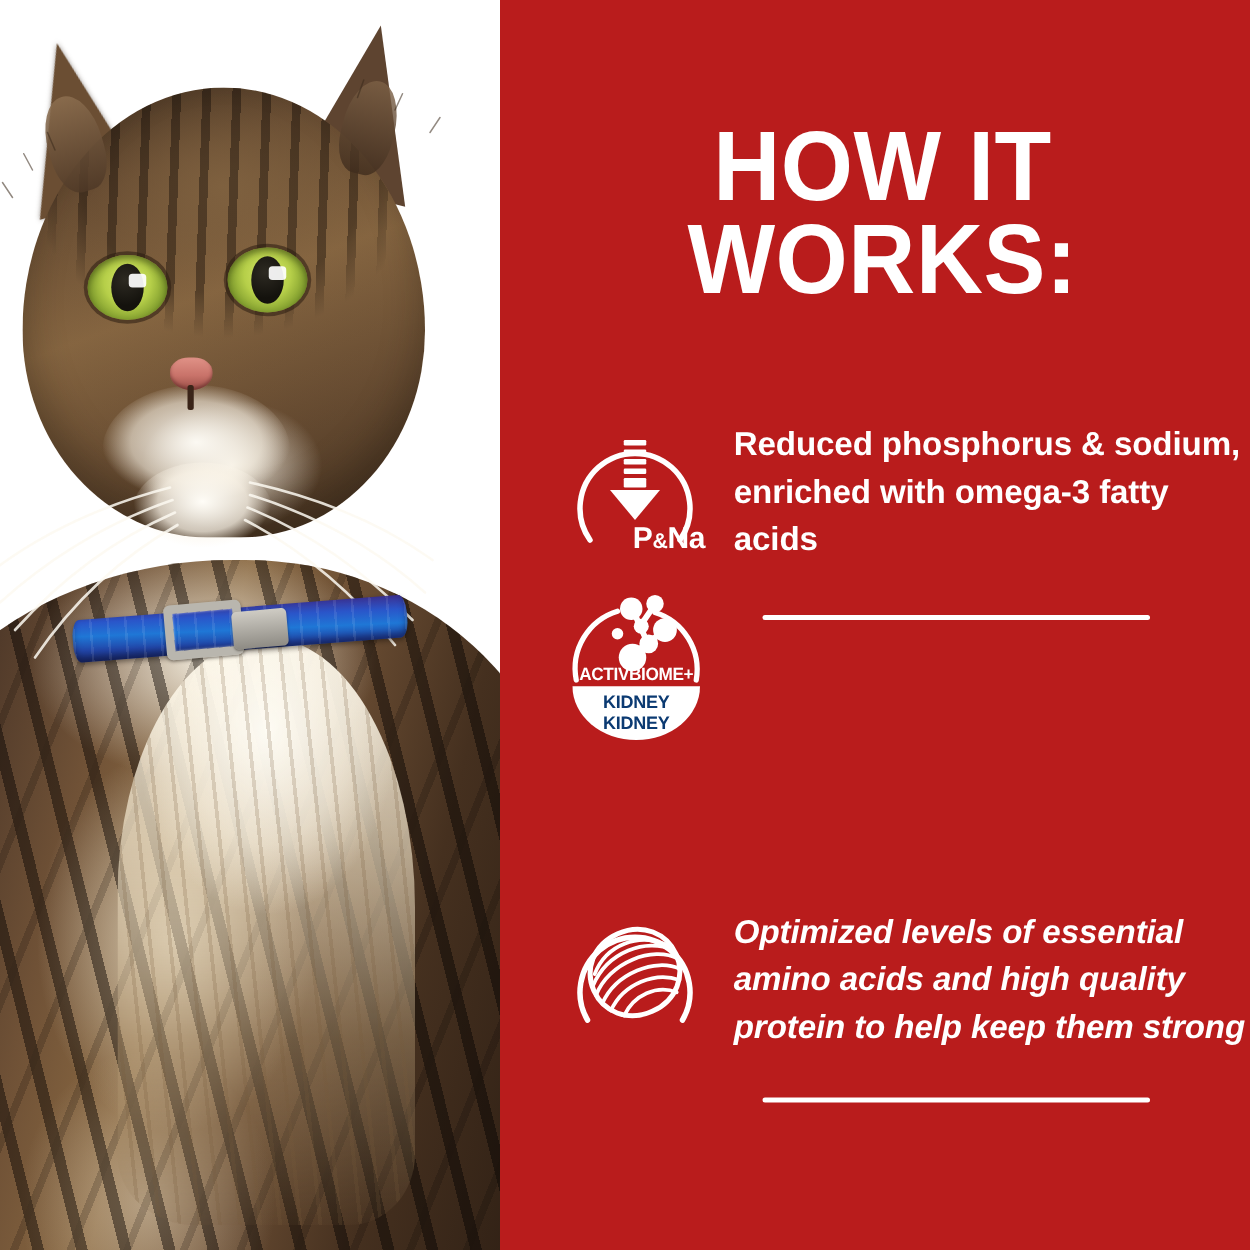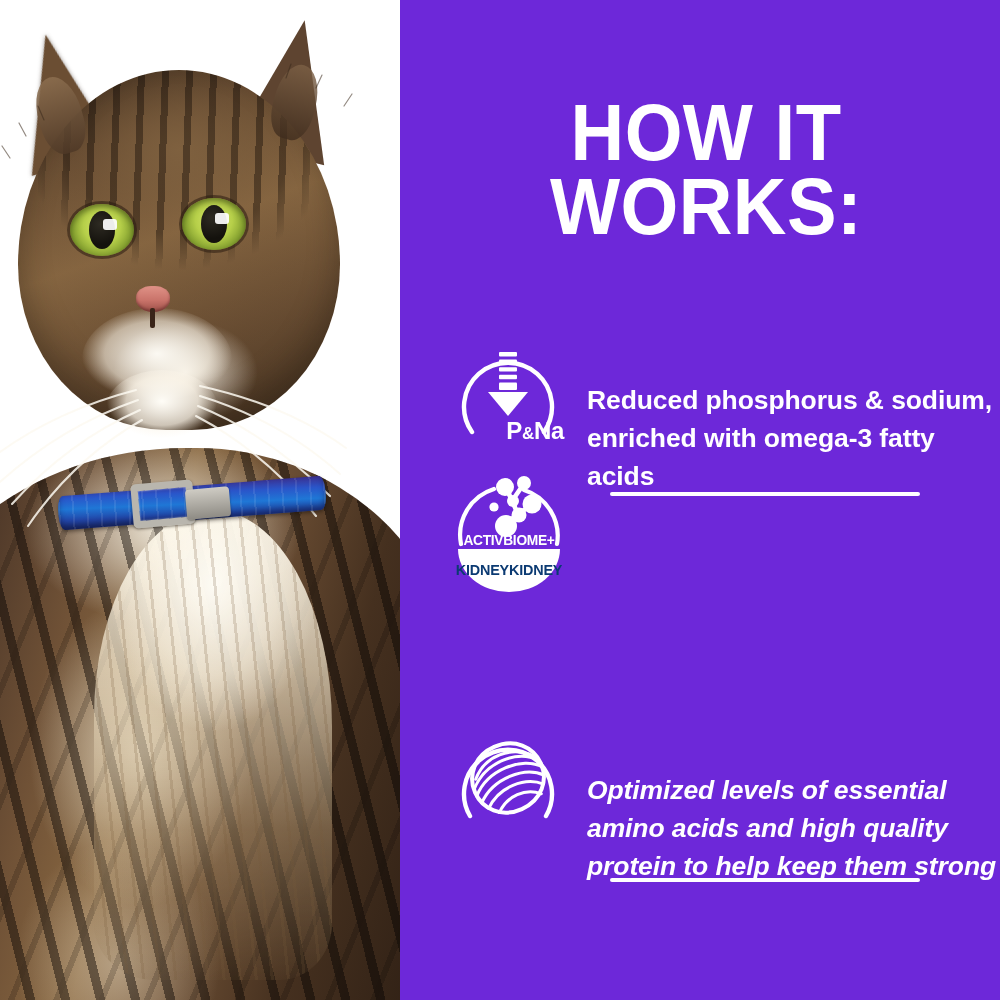--- a/index.html
+++ b/index.html
@@ -111,38 +111,38 @@
     position:absolute; left:128px; top:10px; width:44px; height:30px; border-radius:4px;
     background:linear-gradient(180deg,#cfccc4,#8e8b84); transform:rotate(-5deg);
     box-shadow:0 1px 2px rgba(20,14,8,.5);
   }
   
   .fur-edge { position:absolute; left:0; top:0; width:500px; height:985px; pointer-events:none; }
 
   
   .info-panel {
     position:absolute; left:400px; top:0; width:600px; height:1000px;
-    background:#6d28d9; color:#ffffff;
+    background:#b91c1c; color:#ffffff;
   }
   .headline {
     position:absolute; left:46px; top:96px; width:520px;
     font-size:79px; line-height:.94; font-weight:bold; letter-spacing:.5px;
     text-align:center; transform:scaleX(.94); transform-origin:50% 0;
     text-transform:uppercase; white-space:pre-line;
   }
 
   .benefits { position:absolute; left:0; top:332px; width:600px; }
   .benefit { position:relative; display:flex; align-items:flex-start; padding:0 0 0 50px; min-height:126px; }
   .b1 { height:140px; }
   .b2 { height:246px; }
   .b3 { height:180px; }
   .bicon { flex:0 0 120px; width:120px; height:120px; position:relative; }
   .btext {
     flex:1 1 auto; padding-left:17px; padding-top:4px;
-    font-size:26.5px; line-height:1.44; font-weight:bold; letter-spacing:-.1px; color:#ffffff;margin-top:45px;
+    font-size:26.5px; line-height:1.44; font-weight:bold; letter-spacing:-.1px; color:#ffffff;
   }
   .b2 .btext { padding-top:12px; }
   .b3 .btext { padding-top:8px;font-style:italic; }
 
   .divider { position:absolute; left:210px; width:310px; height:4px; background:#ffffff; border-radius:2px; }
   .divider-1 { top:160px; }
   .divider-2 { top:406px; }
 
   
   .ico-pna { position:absolute; left:2px; top:4px; width:112px; height:112px; }
@@ -155,21 +155,21 @@
   
   .ico-badge { position:absolute; left:0px; top:-2px; width:118px; height:122px; }
   .badge-word {
     position:absolute; left:-1px; right:-1px; top:62px; text-align:center;
     font-size:14.2px; font-weight:bold; letter-spacing:-.3px; color:#ffffff;
     transform:scaleX(.97);
   }
   .badge-bowl {
     position:absolute; left:8px; top:79px; width:102px; height:43px;
     background:#ffffff; border-radius:0 0 52px 52px / 0 0 44px 44px;
-    display:flex; flex-direction:row; align-items:center; justify-content:center;
+    display:flex; flex-direction:column; align-items:center; justify-content:center;
   }
   .badge-bowl span {
     display:block; color:#0b3a72; font-weight:bold; font-size:14.4px; line-height:1.12; letter-spacing:-.2px;
   }
 
   
   .ico-fibre { position:absolute; left:2px; top:4px; width:112px; height:112px; }
 </style>
 </head>
 <body>

